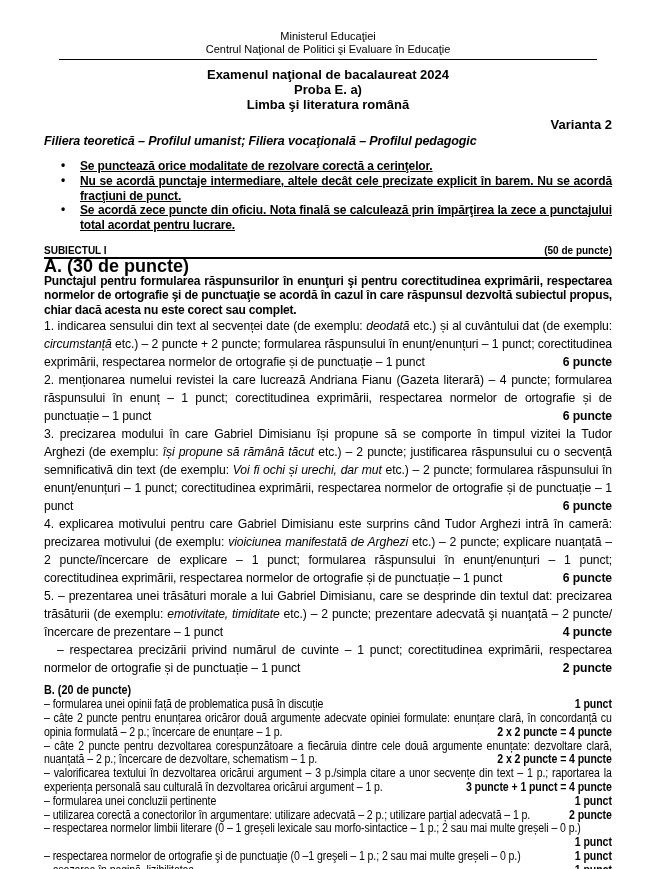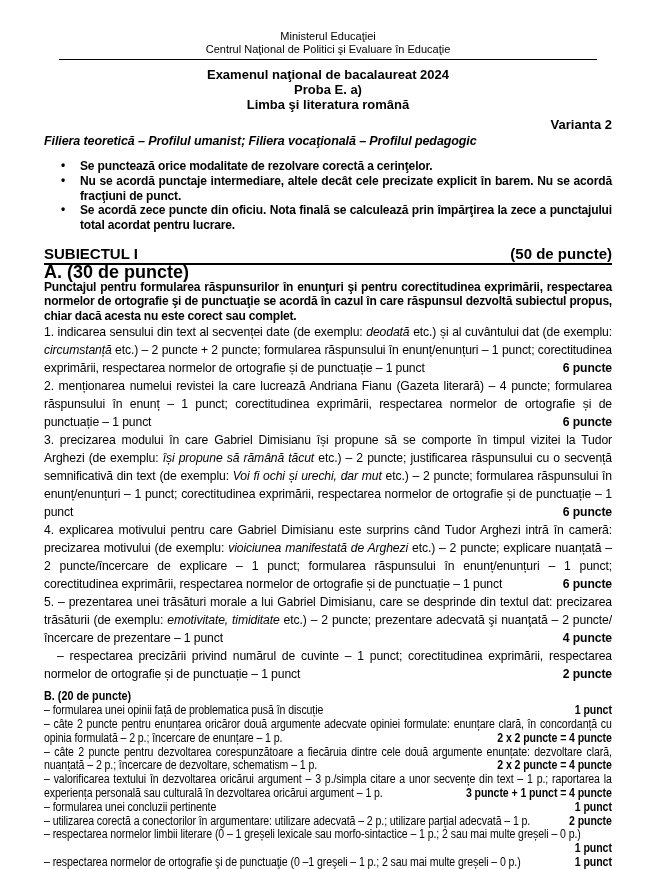--- a/index.html
+++ b/index.html
@@ -7,24 +7,24 @@
     width:657px;height:869px;overflow:hidden;background:#ffffff;color:#000;
     font-family:"Liberation Sans","DejaVu Sans",sans-serif;
   }
   .page{box-sizing:border-box;width:657px;height:691px;padding:30px 45px 0 44px;}
   .org{text-align:center;font-size:11px;line-height:13px;}
   .header-rule{height:0;border-top:1.8px solid #000;margin:3px 15px 7px 15px;}
   .title-block{text-align:center;font-weight:bold;font-size:13px;line-height:15px;}
   .barem-title{margin-top:7px;font-size:13.5px;}
   .variant{text-align:right;font-weight:bold;font-size:13px;margin-top:5px;}
   .filiera{font-weight:bold;font-style:italic;font-size:12.5px;margin-top:2px;letter-spacing:-0.1px;}
-  .bullets{list-style:none;margin:11px 0 0 0;padding:0;font-weight:bold;font-size:12px;line-height:14.8px;text-align:justify;letter-spacing:-0.15px;}
+  .bullets{list-style:none;margin:11px 0 0 0;padding:0;font-weight:bold;font-size:12px;line-height:14.8px;text-align:justify;letter-spacing:-0.15px;text-decoration:underline;}
   .bullets li{padding-left:36px;position:relative;}
   .bullets li::before{content:"\2022";position:absolute;left:17px;top:-1px;}
-  .subject-row{display:flex;justify-content:space-between;font-weight:bold;font-size:15px;border-bottom:2px solid #000;margin-top:12px;padding-bottom:1px;}
+  .subject-row{display:flex;justify-content:space-between;font-weight:bold;font-size:10px;border-bottom:2px solid #000;margin-top:12px;padding-bottom:1px;}
   .sec-heading{font-weight:bold;font-size:18px;line-height:15px;}
   .note-text{font-weight:bold;font-size:12px;line-height:14.4px;text-align:justify;letter-spacing:-0.2px;}
   .item{font-size:12.2px;line-height:18px;text-align:justify;letter-spacing:-0.12px;}
   .item::after,.b-item::after{content:"";display:block;clear:both;}
   .points{float:right;font-weight:bold;margin-left:8px;white-space:nowrap;}
   .indent{text-indent:13px;}
   .b-condensed{transform:scaleX(0.88);transform-origin:0 0;width:113.6%;margin-top:6px;}
   .b-heading{font-weight:bold;font-size:12.3px;line-height:15px;}
   .b-item{font-size:12px;line-height:13.8px;text-align:justify;letter-spacing:-0.1px;}
   .footer-line{font-weight:bold;font-size:12.6px;line-height:15px;margin-top:1px;letter-spacing:-0.1px;}

